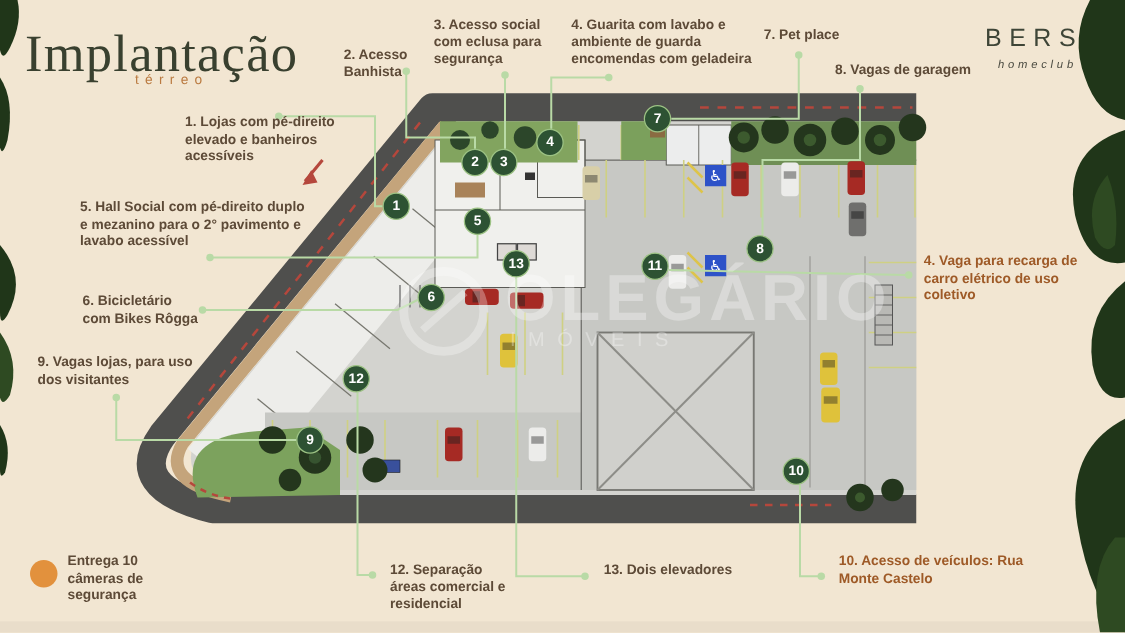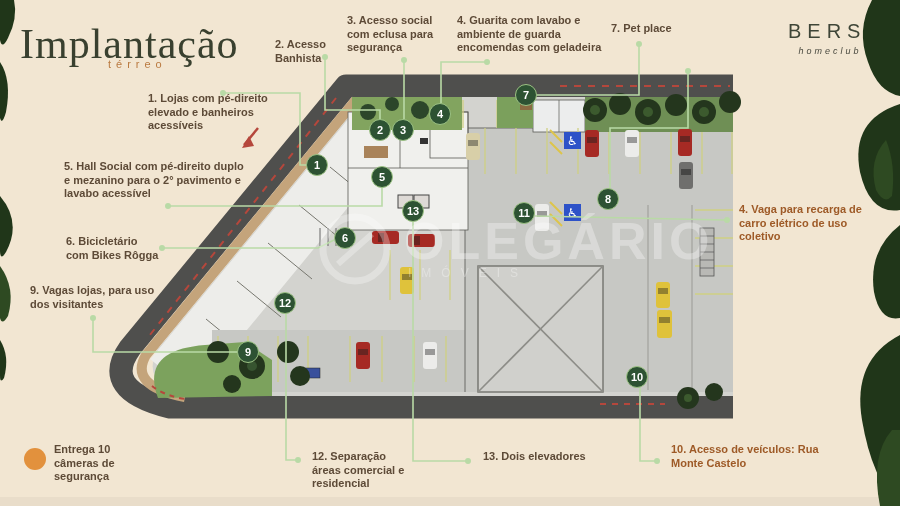--- a/index.html
+++ b/index.html
@@ -13,21 +13,21 @@
   .brand-name{font-size:20px;letter-spacing:6px;color:#3e4537;}
   .brand-tag{font-size:9px;letter-spacing:3px;color:#4a4a40;margin-top:3px;font-style:italic;}
 
   
   svg.plan{position:absolute;left:0;top:0;z-index:1;}
   svg.leaves{position:absolute;left:0;top:0;z-index:5;pointer-events:none;}
 
   
   .watermark{position:absolute;left:318px;top:212px;display:flex;align-items:center;gap:12px;z-index:2;}
   .wm-name{font-size:52px;font-weight:bold;letter-spacing:4px;color:rgba(255,255,255,0.32);line-height:44px;}
-  .wm-sub{font-size:12px;letter-spacing:10px;color:rgba(255,255,255,0.32);margin-top:3px;padding-left:4px;}
+  .wm-sub{font-size:16px;letter-spacing:10px;color:rgba(255,255,255,0.32);margin-top:3px;padding-left:4px;}
 
   
   .marker{position:absolute;width:22px;height:22px;border-radius:50%;background:#2d5233;border:1.5px solid #9cc284;box-sizing:border-box;color:#fff;font-size:11px;font-weight:bold;display:flex;align-items:center;justify-content:center;z-index:3;}
   .m1{left:306px;top:154px}.m2{left:369px;top:119px}.m3{left:392px;top:119px}.m4{left:429px;top:103px}
   .m5{left:371px;top:166px}.m6{left:334px;top:227px}.m7{left:515px;top:84px}.m8{left:597px;top:188px}
   .m9{left:237px;top:341px}.m10{left:626px;top:366px}.m11{left:513px;top:202px}.m12{left:274px;top:292px}
   .m13{left:402px;top:200px}
 
   
   .ann{position:absolute;font-size:11px;line-height:13.5px;font-weight:bold;color:#5d4a37;z-index:4;}
@@ -326,20 +326,21 @@
   <div class="marker m12">12</div>
   <div class="marker m13">13</div>
 
   <div class="ann a1">1. Lojas com pé-direito elevado e banheiros acessíveis</div>
   <div class="ann a2">2. Acesso Banhista</div>
   <div class="ann a3">3. Acesso social com eclusa para segurança</div>
   <div class="ann a4">4. Guarita com lavabo e ambiente de guarda encomendas com geladeira</div>
   <div class="ann a5">5. Hall Social com pé-direito duplo e mezanino para o 2° pavimento e lavabo acessível</div>
   <div class="ann a6">6. Bicicletário com Bikes Rôgga</div>
   <div class="ann a7">7. Pet place</div>
+  <div class="ann a8">8. Vagas de garagem</div>
   <div class="ann a9">9. Vagas lojas, para uso dos visitantes</div>
   <div class="ann a10 orange">10. Acesso de veículos: Rua Monte Castelo</div>
   <div class="ann a11 orange">4. Vaga para recarga de carro elétrico de uso coletivo</div>
   <div class="ann a12">12. Separação áreas comercial e residencial</div>
   <div class="ann a13">13. Dois elevadores</div>
 
   <span class="note-dot"></span>
   <div class="note-text">Entrega 10 câmeras de segurança</div>
 
   <div class="title">Implantação</div>

